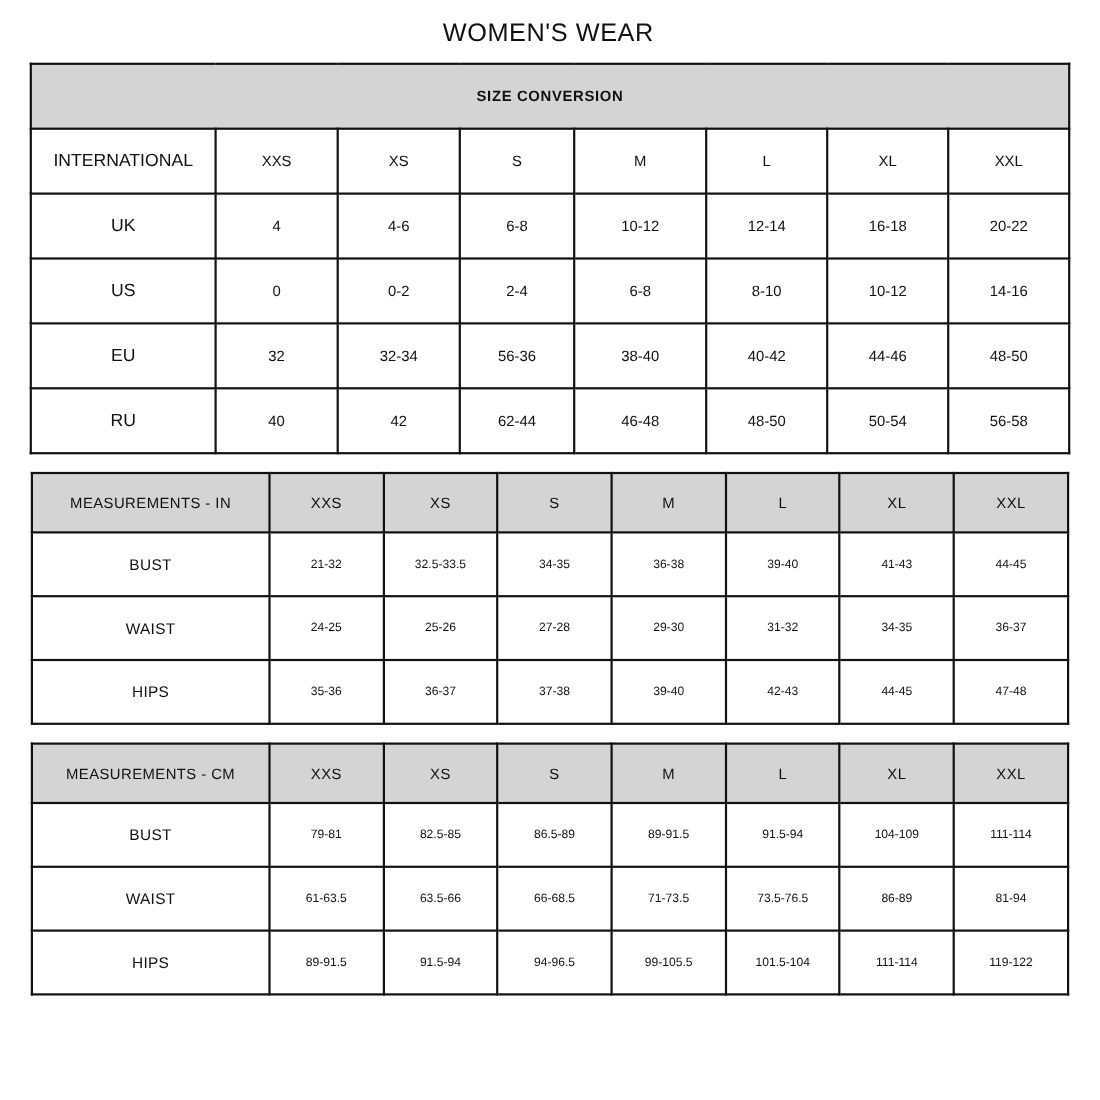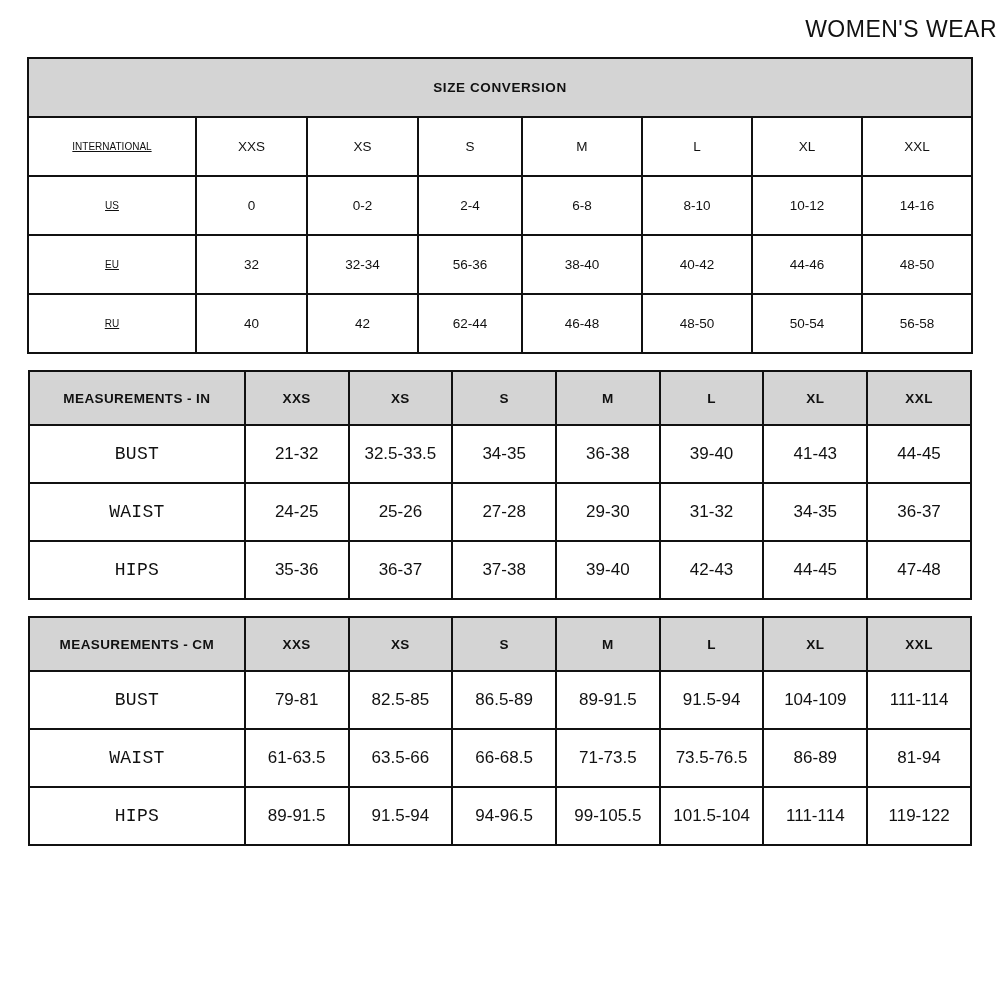--- a/index.html
+++ b/index.html
@@ -15,21 +15,21 @@
     -webkit-font-smoothing: antialiased;
   }
   .page {
     width: 1000px;
     height: 1000px;
     box-sizing: border-box;
     padding: 0;
     position: relative;
   }
   .title {
-    text-align: right;
+    text-align: center;
     font-size: 23px;
     letter-spacing: 0.5px;
     font-weight: 400;
     color: #111;
     padding: 16px 3px 14px 0;
     margin: 0;
   }
   table {
     border-collapse: collapse;
     table-layout: fixed;
@@ -54,41 +54,39 @@
     background: #d4d4d4;
     font-weight: 700;
     font-size: 13.5px;
     letter-spacing: 0.6px;
     height: 50px;
   }
   .conversion td {
     height: 57px;
   }
   .conversion .rowhead {
-    font-size: 10px;
-    text-decoration: underline;
+    font-size: 16px;
   }
   .meas thead th {
     background: #d4d4d4;
-    font-weight: 700;
+    font-weight: 400;
     height: 52px;
     font-size: 13.5px;
     letter-spacing: 0.4px;
   }
   .meas thead th.rowlabel {
     text-align: center;
   }
   .meas td {
     height: 56px;
-    font-size: 17px;
+    font-size: 11px;
   }
   .meas td.rowhead {
-    font-size: 18px;
+    font-size: 14px;
     letter-spacing: 0.3px;
-    font-family: Liberation Mono, monospace;
   }
   .colA { width: 168px; }
   .colB { width: 111px; }
   .colC { width: 111px; }
   .colD { width: 104px; }
   .colE { width: 120px; }
   .colF { width: 110px; }
   .colG { width: 110px; }
   .colH { width: 110px; }
 
@@ -122,20 +120,30 @@
         <td>XXS</td>
         <td>XS</td>
         <td>S</td>
         <td>M</td>
         <td>L</td>
         <td>XL</td>
         <td>XXL</td>
       </tr>
 
       <tr>
+        <td class="rowhead">UK</td>
+        <td>4</td>
+        <td>4-6</td>
+        <td>6-8</td>
+        <td>10-12</td>
+        <td>12-14</td>
+        <td>16-18</td>
+        <td>20-22</td>
+      </tr>
+      <tr>
         <td class="rowhead">US</td>
         <td>0</td>
         <td>0-2</td>
         <td>2-4</td>
         <td>6-8</td>
         <td>8-10</td>
         <td>10-12</td>
         <td>14-16</td>
       </tr>
       <tr>

